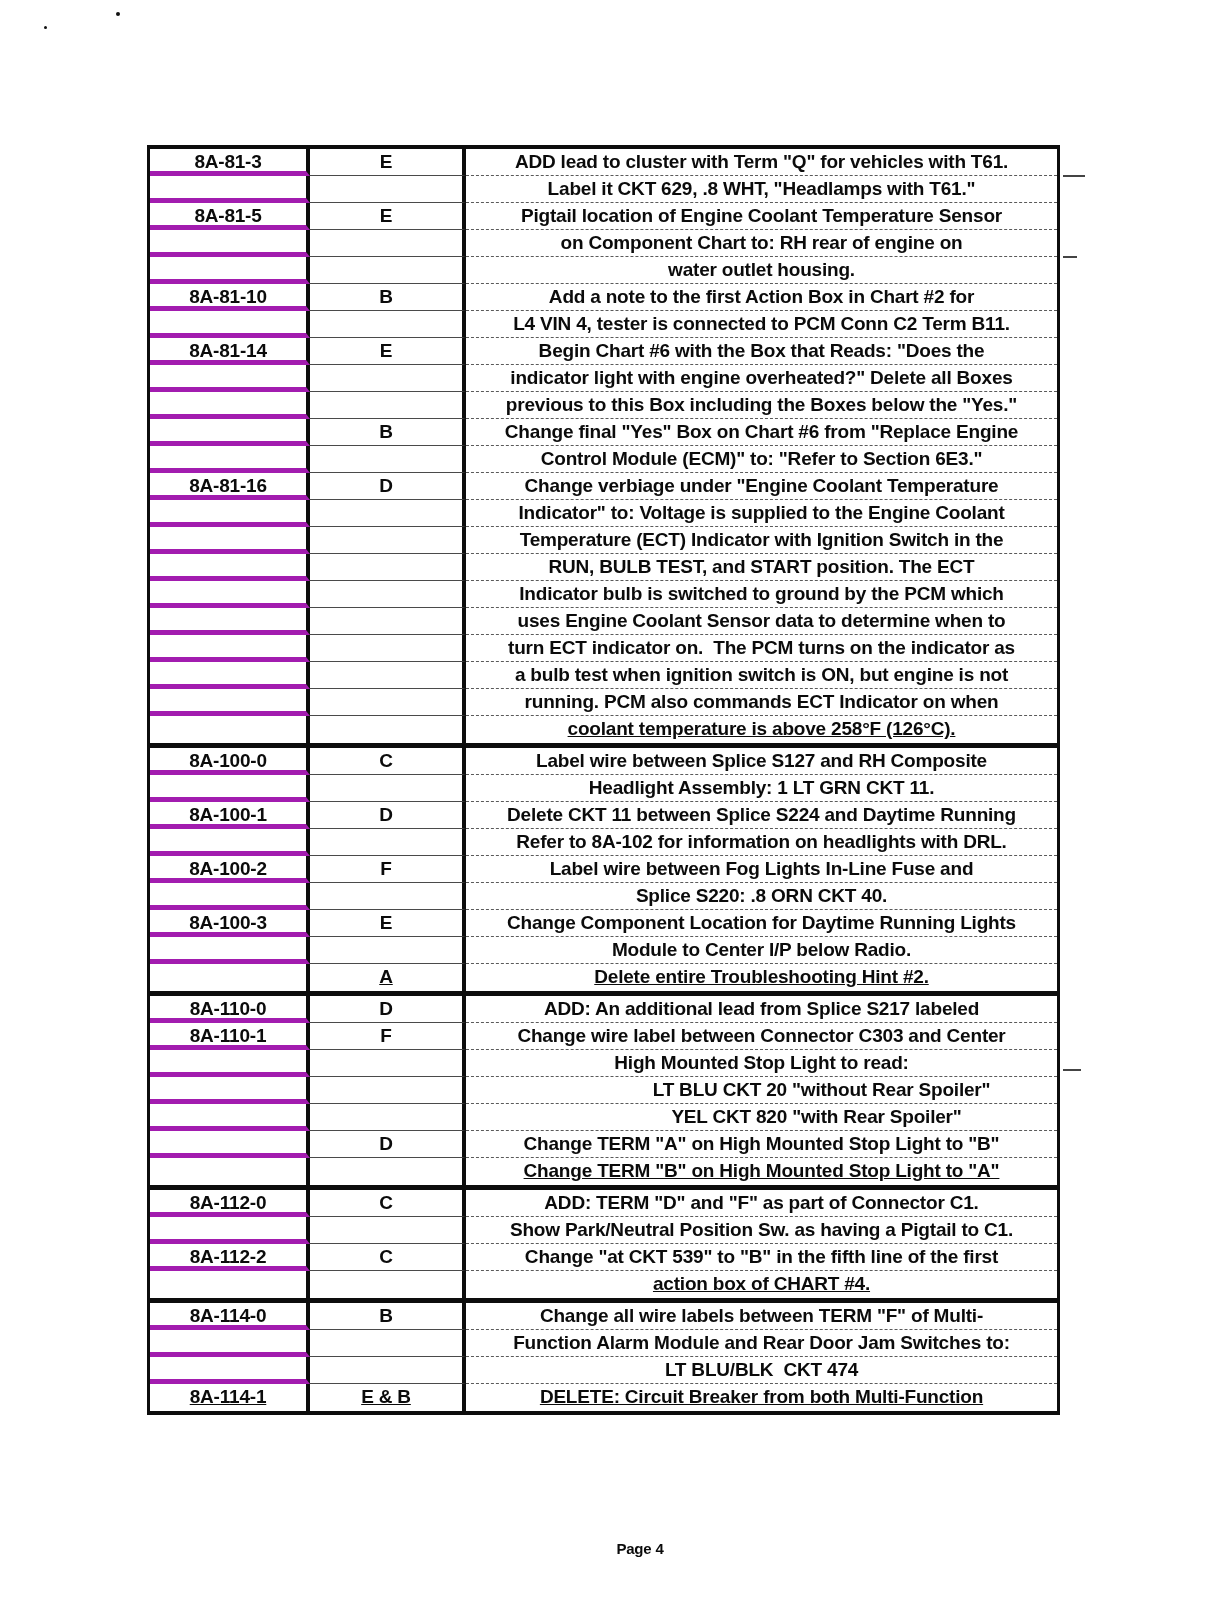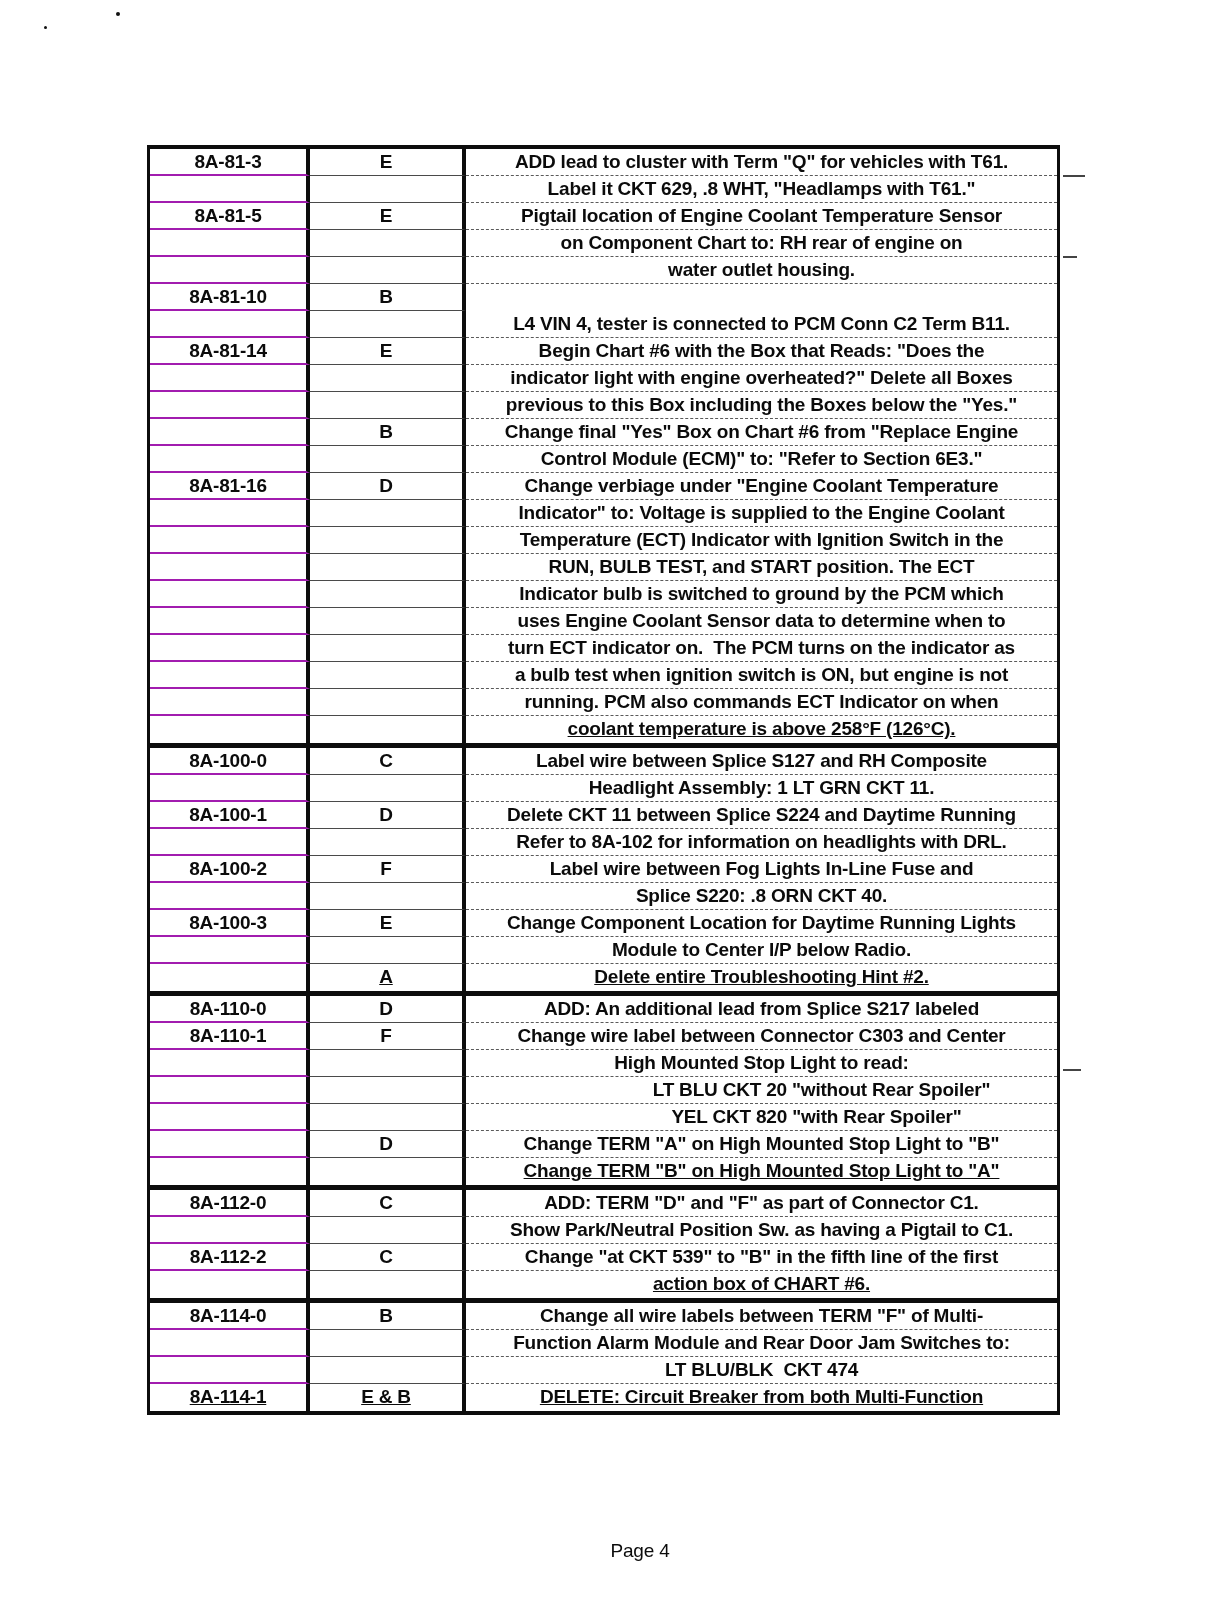--- a/index.html
+++ b/index.html
@@ -41,39 +41,39 @@
     letter-spacing: -0.2px;
     line-height: 25px;
     text-align: center;
     white-space: pre;
     overflow: visible;
     color: #0b0b0b;
   }
   .c1 {
     width: 160px;
     border-right: 4px solid #0d0d0d;
-    border-bottom: 2px solid #a21caf;
+    border-bottom: 5px solid #a21caf;
   }
   .c2 {
     width: 156px;
     border-right: 4px solid #0d0d0d;
     border-bottom: 1px solid #4a4a4a;
   }
   .c3 {
     flex: 1;
     border-bottom: 1px dashed #5a5a5a;
   }
   .section .row:last-child .cell { border-bottom: none; text-decoration: underline; }
   .footer {
     position: absolute;
     left: 640px;
     top: 1540px;
     transform: translateX(-50%);
-    font-size: 19px;
-    font-weight: 400;
+    font-size: 15px;
+    font-weight: 700;
     letter-spacing: -0.2px;
     color: #0b0b0b;
     white-space: pre;
   }
   .speck {
     position: absolute;
     background: #111;
     border-radius: 50%;
   }
   .dashmark {
@@ -119,20 +119,21 @@
           <div class="cell c3">on Component Chart to: RH rear of engine on</div>
         </div>
         <div class="row">
           <div class="cell c1"></div>
           <div class="cell c2"></div>
           <div class="cell c3">water outlet housing.</div>
         </div>
         <div class="row">
           <div class="cell c1">8A-81-10</div>
           <div class="cell c2">B</div>
+          <div class="cell c3">Add a note to the first Action Box in Chart #2 for</div>
         </div>
         <div class="row">
           <div class="cell c1"></div>
           <div class="cell c2"></div>
           <div class="cell c3">L4 VIN 4, tester is connected to PCM Conn C2 Term B11.</div>
         </div>
         <div class="row">
           <div class="cell c1">8A-81-14</div>
           <div class="cell c2">E</div>
           <div class="cell c3">Begin Chart #6 with the Box that Reads: "Does the</div>
@@ -304,21 +305,21 @@
           <div class="cell c3">Show Park/Neutral Position Sw. as having a Pigtail to C1.</div>
         </div>
         <div class="row">
           <div class="cell c1">8A-112-2</div>
           <div class="cell c2">C</div>
           <div class="cell c3">Change "at CKT 539" to "B" in the fifth line of the first</div>
         </div>
         <div class="row">
           <div class="cell c1"></div>
           <div class="cell c2"></div>
-          <div class="cell c3">action box of CHART #6.</div>
+          <div class="cell c3">action box of CHART #4.</div>
         </div>
       </div>
       <div class="section">
         <div class="row">
           <div class="cell c1">8A-114-0</div>
           <div class="cell c2">B</div>
           <div class="cell c3">Change all wire labels between TERM "F" of Multi-</div>
         </div>
         <div class="row">
           <div class="cell c1"></div>

